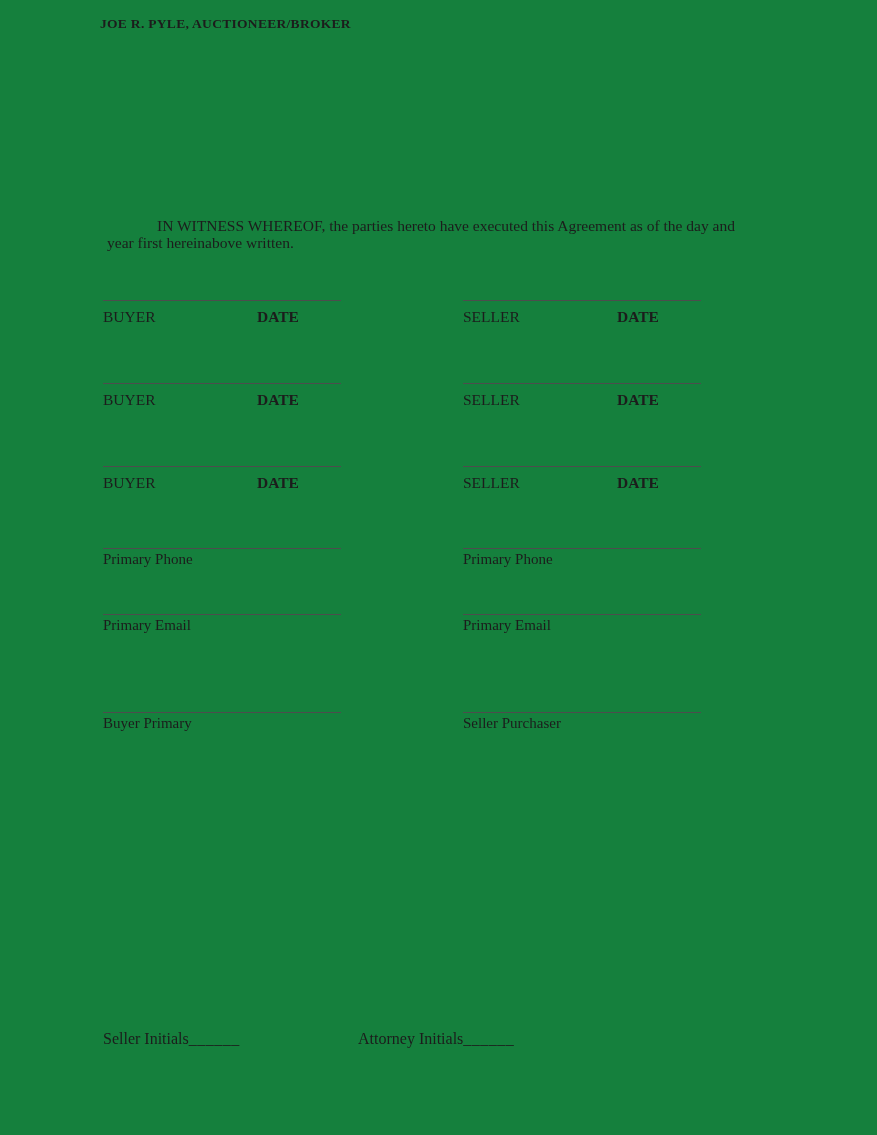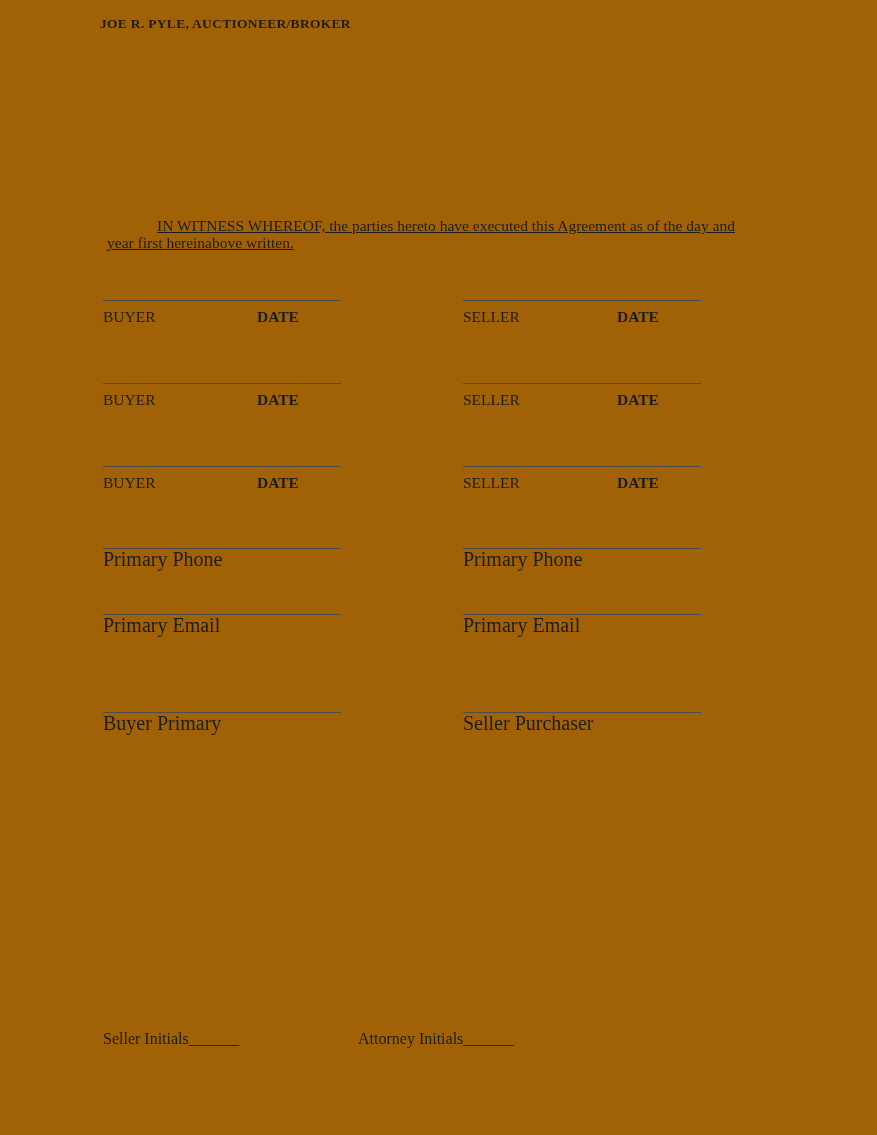--- a/index.html
+++ b/index.html
@@ -4,21 +4,21 @@
 <style>
   html, body {
     margin: 0;
     padding: 0;
     background: #ffffff;
   }
   .page {
     position: relative;
     width: 877px;
     height: 1135px;
-    background: #a16207;
+    background: #15803d;
     font-family: "Liberation Serif", serif;
     color: #1c1c1c;
     overflow: hidden;
   }
   .doc-header {
     position: absolute;
     left: 100px;
     top: 16px;
     font-size: 13.5px;
     font-weight: bold;
@@ -26,21 +26,20 @@
     white-space: nowrap;
   }
   .witness-clause {
     position: absolute;
     left: 107px;
     top: 218px;
     width: 656px;
     font-size: 15.5px;
     line-height: 16.5px;
     text-indent: 50px;
-    text-decoration: underline;
   }
   .sig-col {
     position: absolute;
     width: 238px;
   }
   .sig-col .rule {
     width: 100%;
     height: 0;
     border-top: 1px solid #4d4d4d;
   }
@@ -52,21 +51,21 @@
   }
   .sig-label-main {
     width: 154px;
     flex: 0 0 154px;
   }
   .sig-label-date {
     flex: 1;
     font-weight: bold;
   }
   .single-label {
-    font-size: 20px;
+    font-size: 15px;
     line-height: 17px;
     margin-top: 2px;
   }
   .initials-block {
     position: absolute;
     top: 1030px;
     font-size: 16px;
     line-height: 18px;
     white-space: nowrap;
   }

